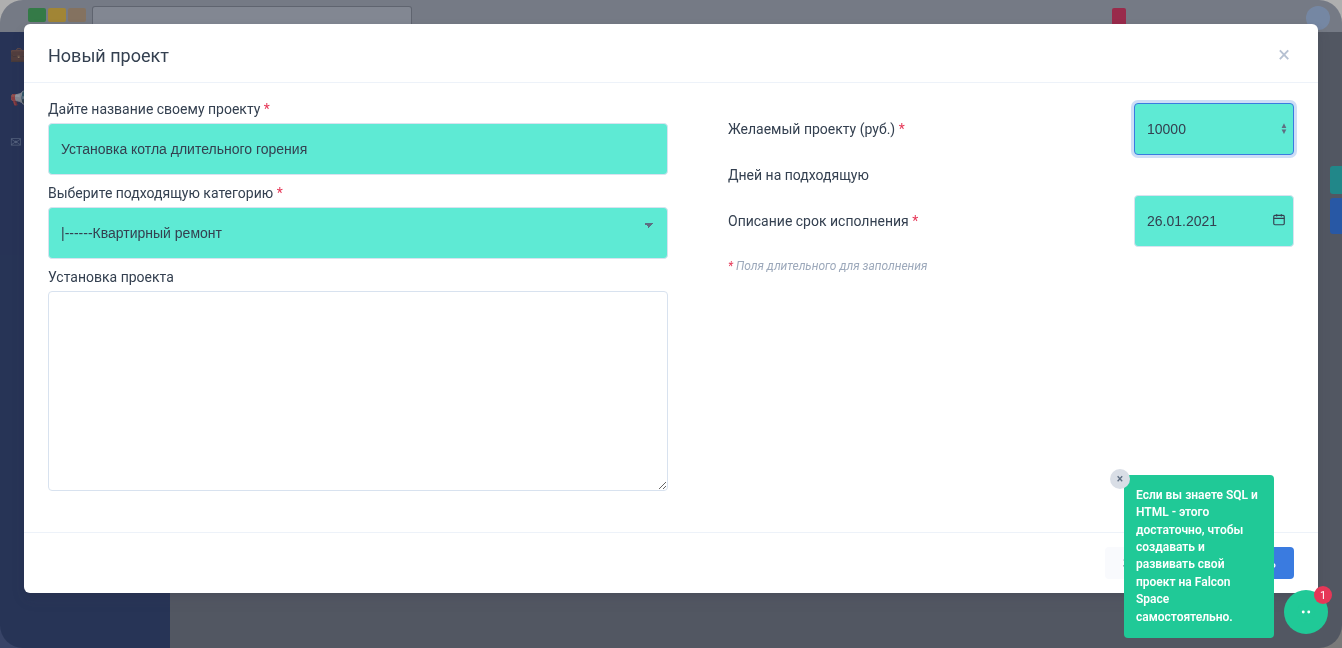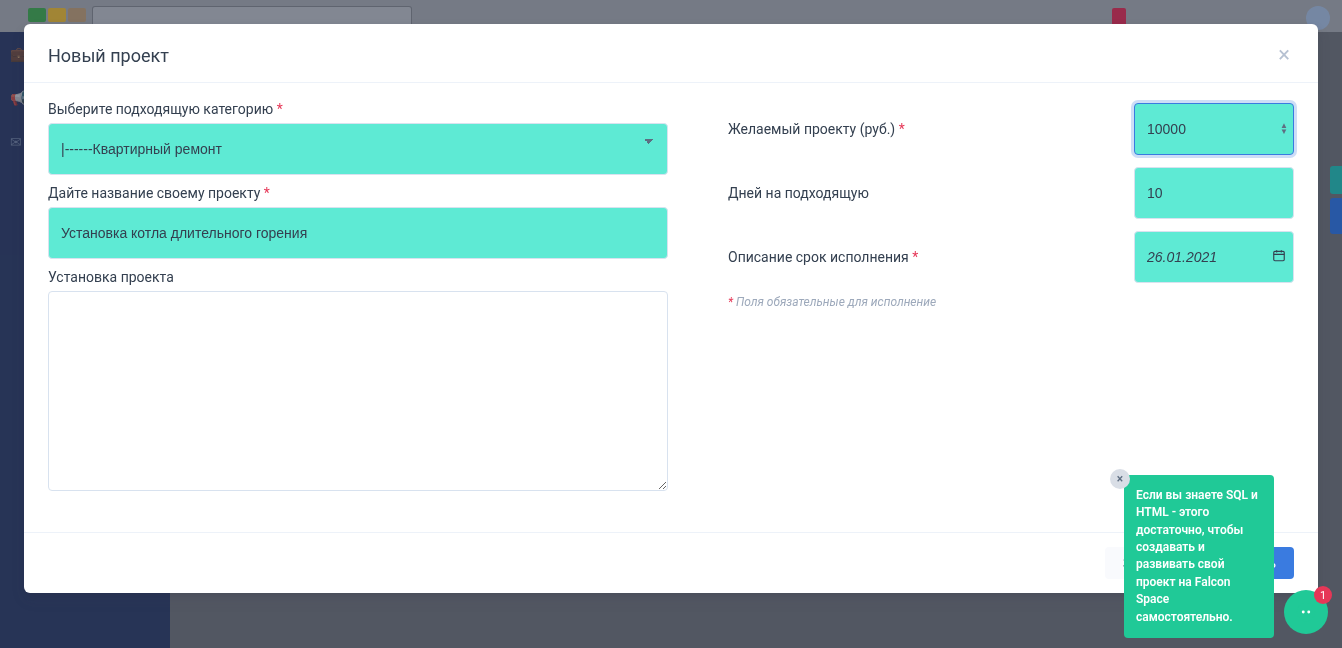--- a/index.html
+++ b/index.html
@@ -80,20 +80,21 @@
 
 
 .overlay {
   position: absolute;
   inset: 0;
   background: rgba(10, 23, 55, 0.35);
   display: flex;
   justify-content: center;
   align-items: flex-start;
   padding-top: 24px;
+  border-radius: 23px;
 }
 .modal {
   width: 1294px;
   background: #fff;
   border-radius: 6px;
   box-shadow: 0 7px 14px rgba(65,69,88,.1), 0 3px 6px rgba(0,0,0,.07);
   position: relative;
 }
 .modal-header {
   padding: 20px 24px 16px 24px;
@@ -183,21 +184,20 @@
   box-shadow:0 0 0 3px rgba(58,123,224,0.25);
   outline:none;
 }
 .spinner{
   position:absolute; right:6px; top:50%; transform:translateY(-50%);
   display:flex; flex-direction:column; line-height:6px;
 }
 .spinner span{font-size:8px;color:#5e6e82;}
 .date-input{
   padding-right:30px;
-  font-style:italic;
 }
 .cal-icon{
   position:absolute;right:8px;top:50%;transform:translateY(-50%);
 }
 .pos-rel{position:relative;}
 .hint{
   font-size:12px;
   font-style:italic;
   color:#9da9bb;
   margin-top:10px;
@@ -293,34 +293,34 @@
       <div class="modal-title">Новый проект</div>
       <div class="close-btn">×</div>
     </div>
     <div class="modal-hr"></div>
 
     <div class="modal-body">
       <div class="col-left">
 
         <div class="group">
           <label class="form-label">
+            <span>Дайте название своему проекту</span>
+            <span class="req">*</span>
+          </label>
+          <input class="text-input" value="Установка котла длительного горения" style="">
+        </div>
+
+        <div class="group">
+          <label class="form-label">
             <span>Выберите подходящую категорию</span>
             <span class="req">*</span>
           </label>
           <select class="select-input">
             <option>|------Квартирный ремонт</option>
           </select>
-        </div>
-
-        <div class="group">
-          <label class="form-label">
-            <span>Дайте название своему проекту</span>
-            <span class="req">*</span>
-          </label>
-          <input class="text-input" value="Установка котла длительного горения" style="">
         </div>
 
         <div class="group">
           <label class="form-label">Установка проекта</label>
           <textarea class="textarea" style=""></textarea>
         </div>
       </div>
 
       <div class="col-right">
 
@@ -333,43 +333,40 @@
             <input class="num-input num-focused" value="10000" style="">
             <div class="spinner">
               <span>▲</span>
                 <span>▼</span>
             </div>
           </div>
         </div>
 
         <div class="row-right">
           <div class="rlabel">Дней на подходящую</div>
-          <div class="rcontrol pos-rel">
-            <input class="num-input" value="10" style="">
-          </div>
         </div>
 
         <div class="row-right">
           <div class="rlabel">
             <span>Описание срок исполнения</span>
             <span class="req">*</span>
           </div>
           <div class="rcontrol pos-rel">
             <input class="date-input" value="26.01.2021" style="">
             <span class="cal-icon">
               <svg width="14" height="14" viewBox="0 0 24 24" fill="none" stroke="#344050" stroke-width="2">
                   <rect x="3" y="5" width="18" height="16" rx="2"></rect>
                   <path d="M16 3v4M8 3v4M3 10h18"></path>
                 </svg>
             </span>
           </div>
         </div>
 
         <div class="hint">
-          <span class="req">*</span><span> Поля обязательные для исполнение</span>
+          <span class="req">*</span><span> Поля длительного для заполнения</span>
         </div>
 
       </div>
     </div>
 
     <div class="modal-footer">
       <button class="btn btn-light">Закрыть</button>
       <button class="btn btn-primary">Создать</button>
     </div>
   </div>

